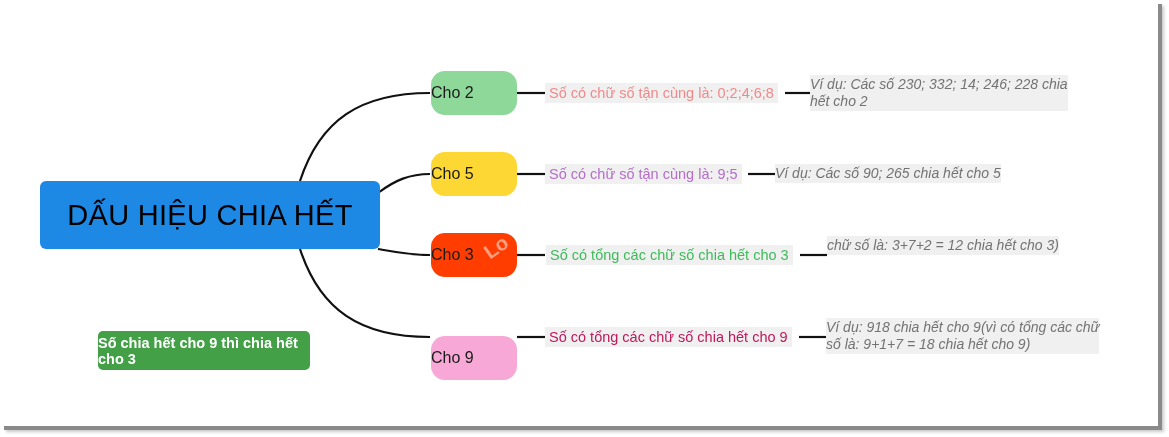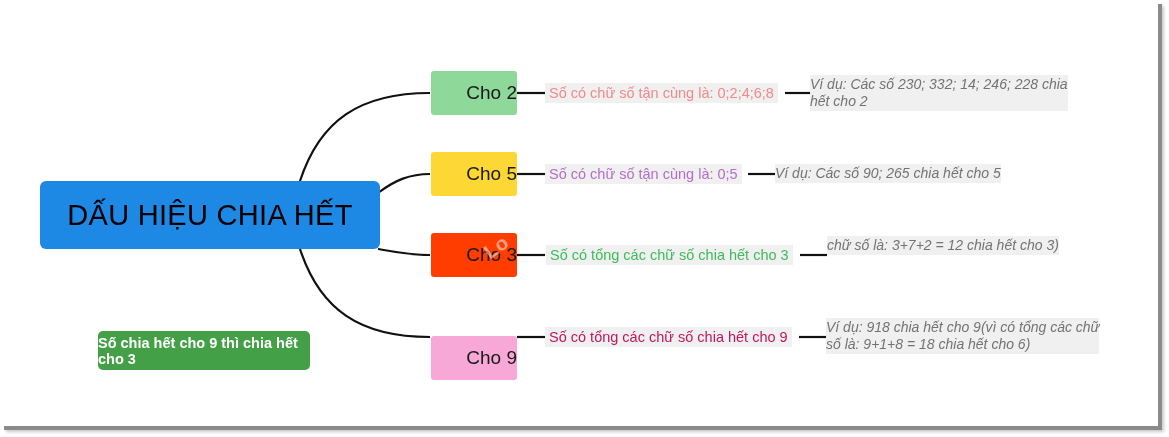--- a/index.html
+++ b/index.html
@@ -15,23 +15,23 @@
     }
     svg.links { position: absolute; left: 0; top: 0; }
     .root {
       position: absolute; left: 40px; top: 181px; width: 340px; height: 68px;
       background: #1e88e5; border-radius: 6px;
       color: #000000; font-size: 29px;
       display: flex; align-items: center; justify-content: center;
       letter-spacing: 0.3px;
     }
     .branch {
-      position: absolute; width: 86px; height: 44px; border-radius: 3px;
-      display: flex; align-items: center; justify-content: flex-end;
-      font-size: 19px; color: #1a1a1a;
+      position: absolute; width: 86px; height: 44px; border-radius: 14px;
+      display: flex; align-items: center; justify-content: flex-start;
+      font-size: 16px; color: #1a1a1a;
     }
     .rule {
       position: absolute; height: 20px; padding: 0 4px;
       background: #f0f0f0; font-size: 14.5px;
       display: flex; align-items: center; white-space: nowrap; text-align: center;
     }
     .example {
       position: absolute; background: #f0f0f0; color: #737373;
       font-size: 14px; line-height: 17px; padding: 1px 0; font-style: italic;
     }
@@ -84,21 +84,21 @@
 </div>
 <div class="example" style="left:810px;top:75px;">
   <div>Ví dụ: Các số 230; 332; 14; 246; 228 chia</div>
   <div>hết cho 2</div>
 </div>
 
 <div class="branch" style="left:431px;top:152px;background:#fdd835;">
   <span>Cho 5</span>
 </div>
 <div class="rule" style="left:545px;top:164px;color:#b46ec8;">
-  <span>Số có chữ số tận cùng là: 0;5</span>
+  <span>Số có chữ số tận cùng là: 9;5</span>
 </div>
 <div class="example" style="left:775px;top:164px;">
   <div>Ví dụ: Các số 90; 265 chia hết cho 5</div>
 </div>
 
 <div class="branch" style="left:431px;top:233px;background:#ff3d00;">
   <span>Cho 3</span>
 </div>
 <div class="watermark">Lo</div>
 <div class="rule" style="left:546px;top:245px;color:#3dbb5a;">
@@ -109,18 +109,18 @@
 </div>
 
 <div class="branch" style="left:431px;top:336px;background:#f8a8d6;">
   <span>Cho 9</span>
 </div>
 <div class="rule" style="left:545px;top:327px;color:#be185d;">
   <span>Số có tổng các chữ số chia hết cho 9</span>
 </div>
 <div class="example" style="left:826px;top:318px;">
   <div>Ví dụ: 918 chia hết cho 9(vì có tổng các chữ</div>
-  <div>số là: 9+1+8 = 18 chia hết cho 6)</div>
+  <div>số là: 9+1+7 = 18 chia hết cho 9)</div>
 </div>
 
 <div class="note">
   <span>Số chia hết cho 9 thì chia hết cho 3</span>
 </div>
 
 </body></html>

